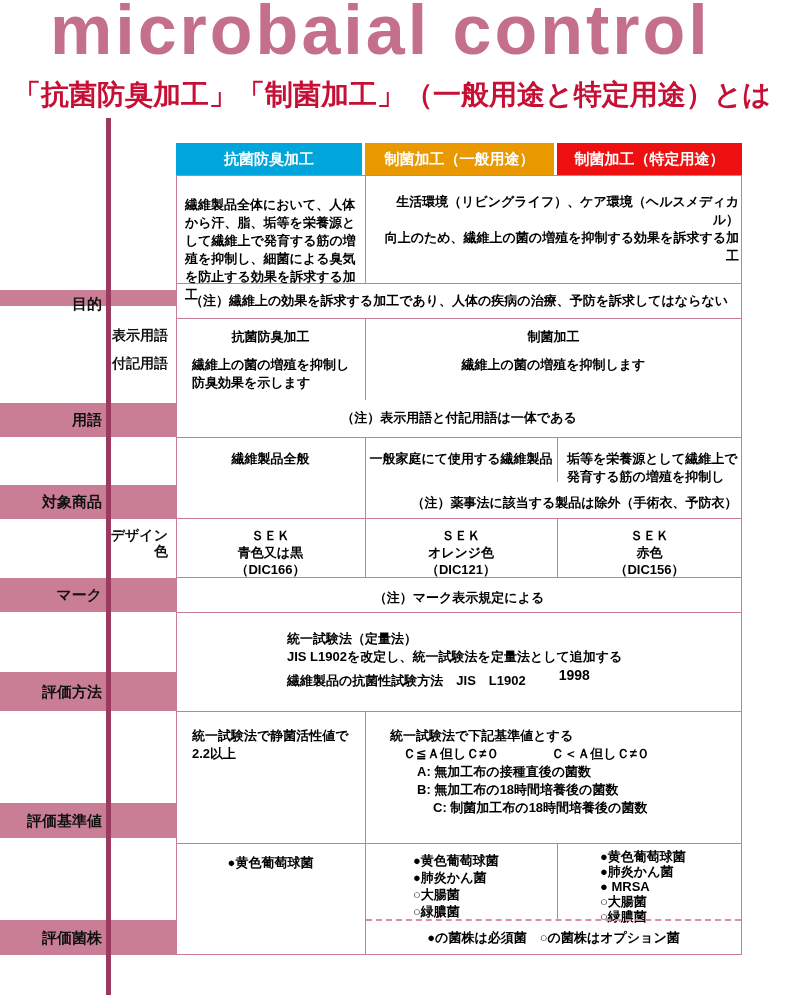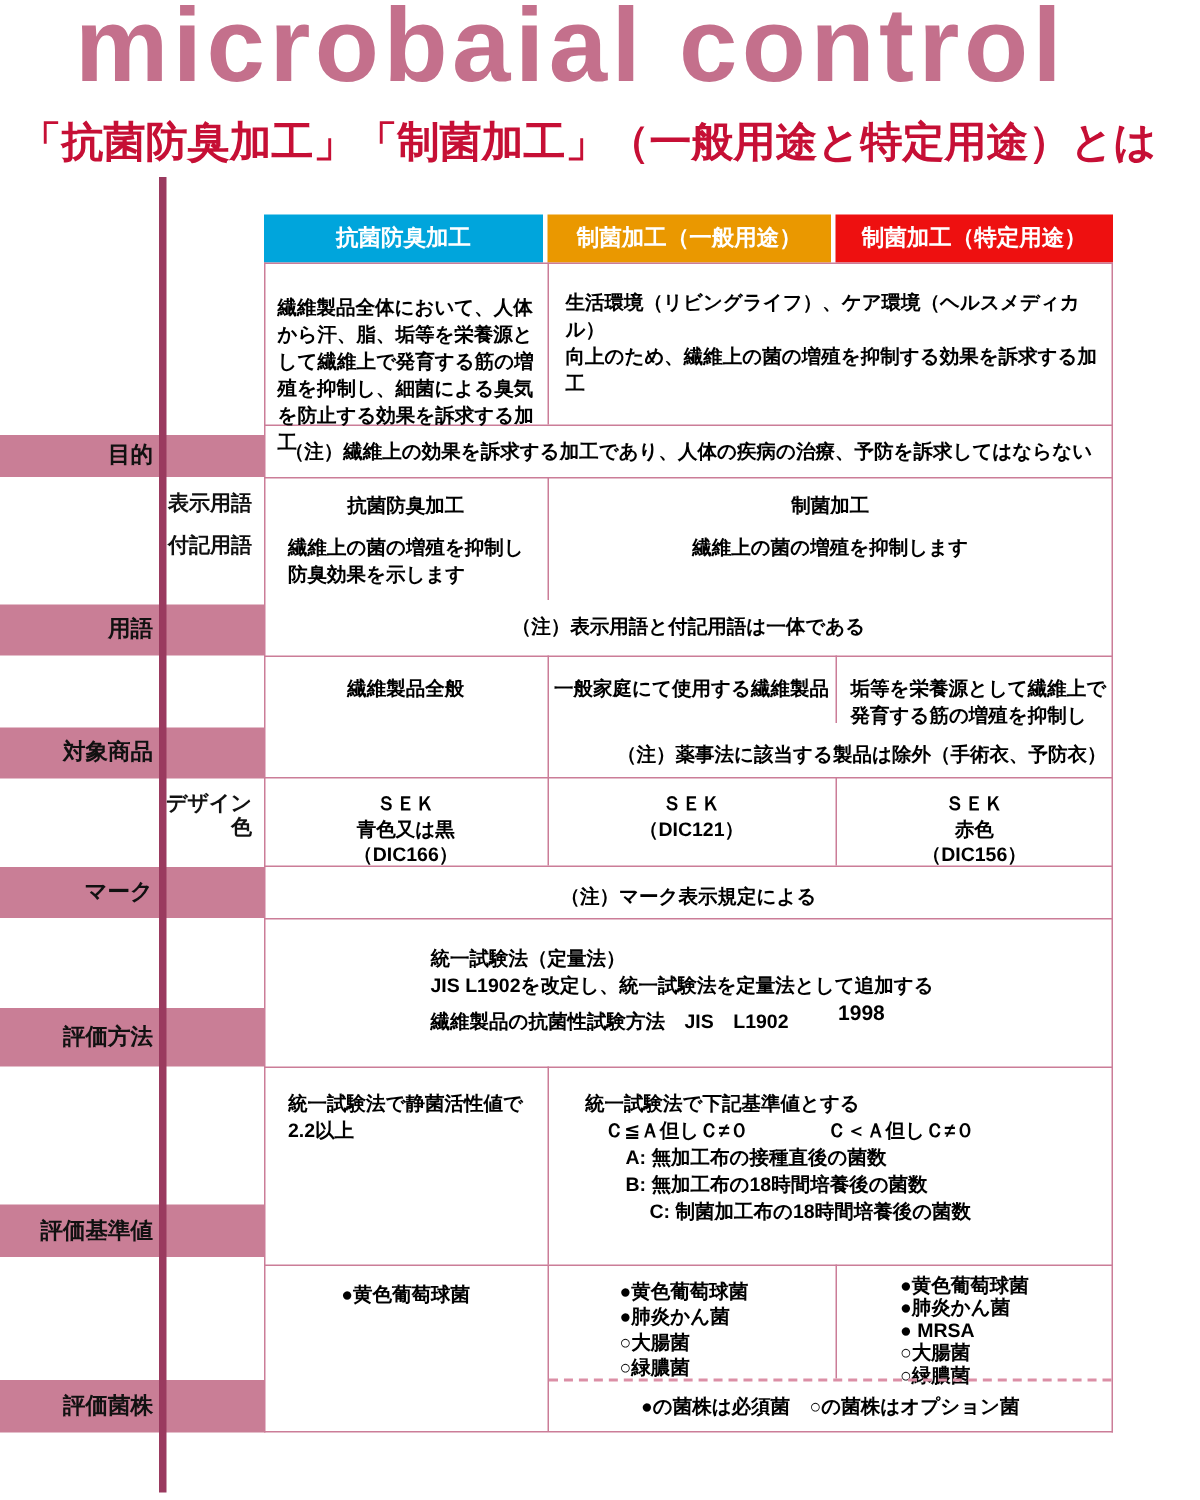--- a/index.html
+++ b/index.html
@@ -56,37 +56,37 @@
   <div class="vl" style="left:365px;top:175px;height:108px;"></div>
   <div class="vl" style="left:365px;top:318px;height:82px;"></div>
   <div class="vl" style="left:365px;top:437px;height:81px;"></div>
   <div class="vl" style="left:557px;top:437px;height:45px;"></div>
   <div class="vl" style="left:365px;top:518px;height:59px;"></div>
   <div class="vl" style="left:557px;top:518px;height:59px;"></div>
   <div class="vl" style="left:365px;top:711px;height:132px;"></div>
   <div class="vl" style="left:365px;top:843px;height:111px;"></div>
   <div class="vl" style="left:557px;top:843px;height:76px;"></div>
 
-  <div class="bar" style="top:290px;height:28px;line-height:28px;">目的</div>
+  <div class="bar" style="top:290px;height:16px;line-height:28px;">目的</div>
   <div class="bar" style="top:403px;height:34px;line-height:34px;">用語</div>
   <div class="bar" style="top:485px;height:34px;line-height:34px;">対象商品</div>
   <div class="bar" style="top:578px;height:34px;line-height:34px;">マーク</div>
   <div class="bar" style="top:672px;height:39px;line-height:39px;">評価方法</div>
   <div class="bar" style="top:803px;height:35px;line-height:35px;">評価基準値</div>
   <div class="bar" style="top:920px;height:35px;line-height:35px;">評価菌株</div>
 
   <div class="sub" style="top:327px;">表示用語</div>
   <div class="sub" style="top:355px;">付記用語</div>
   <div class="sub" style="top:527px;">
     <span style="display:block;">デザイン</span>
     <span style="display:block;">色</span>
   </div>
 
   <div class="cell wrap" style="left:185px;top:196px;width:178px;">繊維製品全体において、人体から汗、脂、垢等を栄養源として繊維上で発育する筋の増殖を抑制し、細菌による臭気を防止する効果を訴求する加工</div>
-  <div class="cell" style="left:377px;top:193px;width:362px;">
+  <div class="cell" style="left:377px;top:193px;width:362px;text-align:right;">
     <span style="display:block;">生活環境（リビングライフ）、ケア環境（ヘルスメディカル）</span>
     <span style="display:block;">向上のため、繊維上の菌の増殖を抑制する効果を訴求する加工</span>
   </div>
   <div class="cell ctr" style="left:176px;top:292px;width:566px;">（注）繊維上の効果を訴求する加工であり、人体の疾病の治療、予防を訴求してはならない</div>
 
   <div class="cell ctr" style="left:176px;top:328px;width:189px;">抗菌防臭加工</div>
   <div class="cell ctr" style="left:365px;top:328px;width:377px;">制菌加工</div>
   <div class="cell" style="left:192px;top:356px;width:172px;">
     <span style="display:block;">繊維上の菌の増殖を抑制し</span>
     <span style="display:block;">防臭効果を示します</span>
@@ -99,20 +99,21 @@
   <div class="cell wrap" style="left:567px;top:450px;width:172px;">垢等を栄養源として繊維上で発育する筋の増殖を抑制し</div>
   <div class="cell ctr" style="left:365px;top:494px;width:419px;">（注）薬事法に該当する製品は除外（手術衣、予防衣）</div>
 
   <div class="cell ctr" style="left:176px;top:527px;width:189px;line-height:17px;">
     <span style="display:block;">ＳＥＫ</span>
     <span style="display:block;">青色又は黒</span>
     <span style="display:block;">（DIC166）</span>
   </div>
   <div class="cell ctr" style="left:365px;top:527px;width:192px;line-height:17px;">
     <span style="display:block;">ＳＥＫ</span>
+    <span style="display:block;">オレンジ色</span>
     <span style="display:block;">（DIC121）</span>
   </div>
   <div class="cell ctr" style="left:557px;top:527px;width:185px;line-height:17px;">
     <span style="display:block;">ＳＥＫ</span>
     <span style="display:block;">赤色</span>
     <span style="display:block;">（DIC156）</span>
   </div>
   <div class="cell ctr" style="left:176px;top:589px;width:566px;">（注）マーク表示規定による</div>
 
   <div class="cell" style="left:287px;top:630px;width:440px;">

